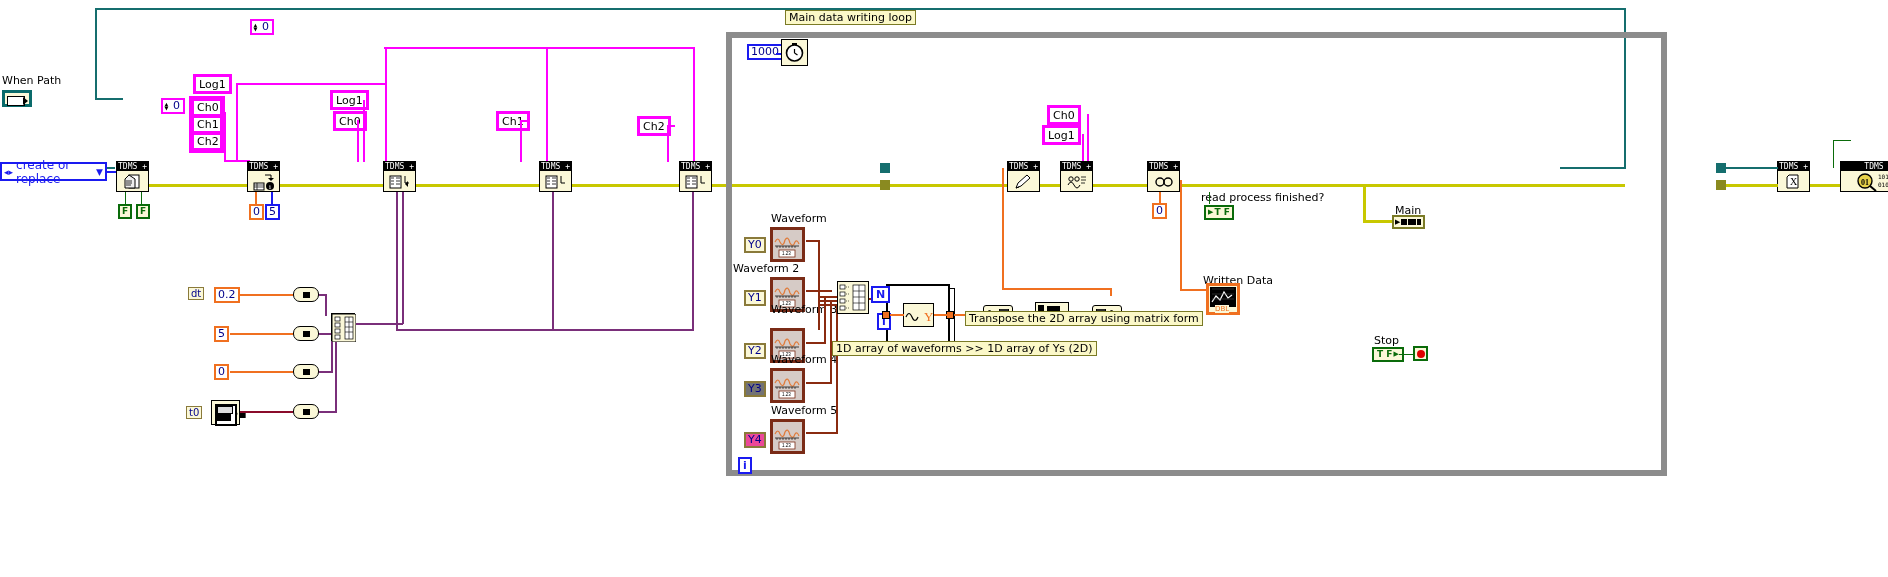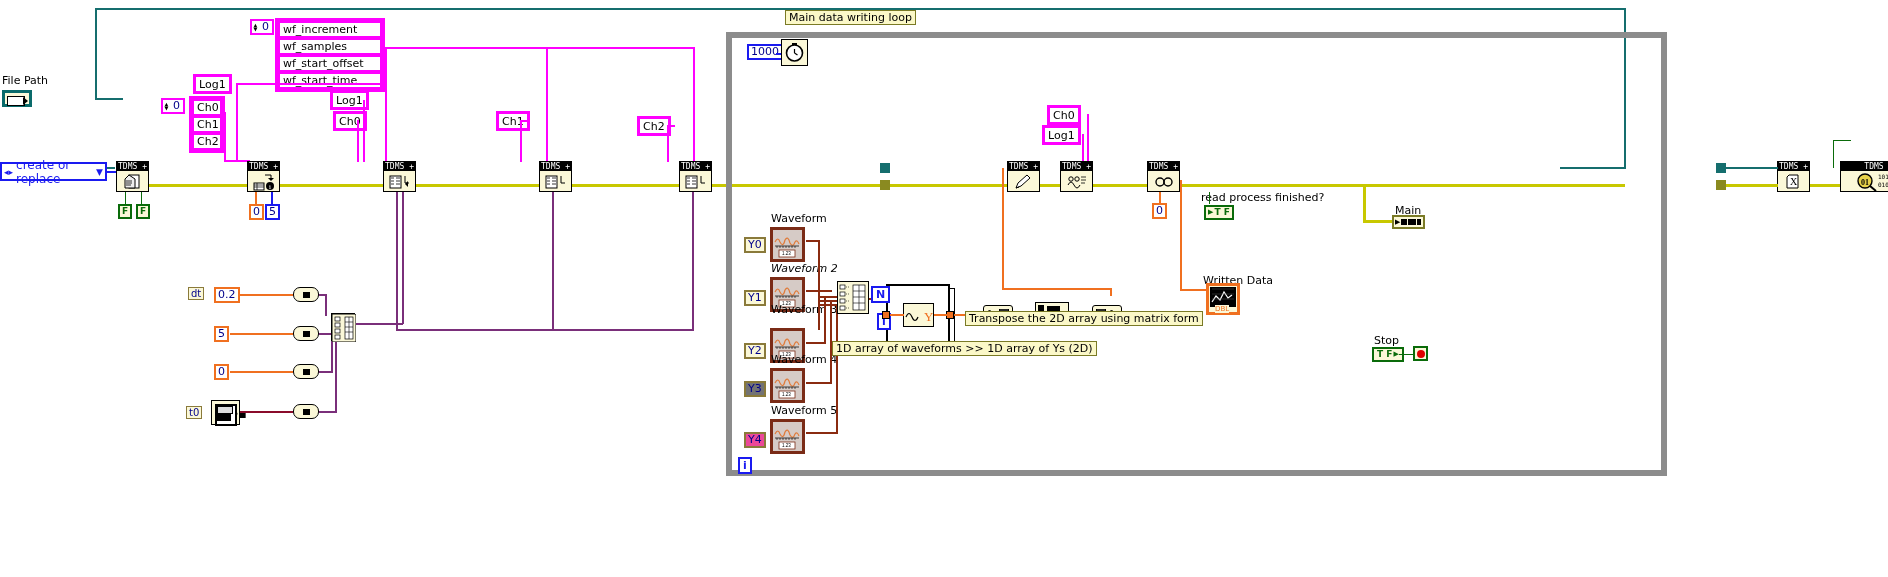--- a/index.html
+++ b/index.html
@@ -91,45 +91,39 @@
 
 <div id="canvas">
 
   <div class="wire wh w-teal abs" style="left:95px;top:8px;width:1530px;height:2px;"></div>
   <div class="wire wv w-teal abs" style="left:95px;top:8px;width:2px;height:92px;"></div>
   <div class="wire wh w-teal abs" style="left:95px;top:98px;width:28px;height:2px;"></div>
   <div class="wire wv w-teal abs" style="left:1624px;top:8px;width:2px;height:160px;"></div>
   <div class="wire wh w-teal abs" style="left:1560px;top:167px;width:66px;height:2px;"></div>
   <div class="wire wh w-teal abs" style="left:95px;top:167px;width:20px;height:2px;"></div>
 
-  <div class="label abs" style="left:2px;top:74px;">File Path</div>
+  <div class="label abs" style="left:2px;top:74px;">When Path</div>
   <div class="ctrl abs" style="left:2px;top:90px;width:30px;height:17px;">
     <div style="position:absolute;left:2px;top:3px;width:16px;height:8px;border:1px solid #000;background:#fff;"></div>
     <div style="position:absolute;left:18px;top:4px;width:0;height:0;border-left:5px solid #000;border-top:4px solid transparent;border-bottom:4px solid transparent;"></div>
   </div>
 
   <div class="enum abs" style="left:0px;top:162px;width:107px;height:19px;">
     <span style="font-size:9px;">◂▸</span>
     <span style="flex:1;">create or replace</span>
     <span style="font-size:9px;">▼</span>
   </div>
   <div class="wire wh w-blue abs" style="left:107px;top:171px;width:13px;height:2px;"></div>
 
   <div class="spin abs" style="left:250px;top:19px;height:16px;">
     <div class="arrows">
         <span>▲</span>
         <span>▼</span>
       </div>
     <div class="val">0</div>
-  </div>
-  <div class="strgrp abs" style="left:275px;top:18px;width:110px;">
-    <div class="row">wf_increment</div>
-    <div class="row">wf_samples</div>
-    <div class="row">wf_start_offset</div>
-    <div class="row">wf_start_time</div>
   </div>
 
   <div class="str abs" style="left:193px;top:74px;">Log1</div>
 
   <div class="spin abs" style="left:161px;top:98px;height:16px;">
     <div class="arrows">
         <span>▲</span>
         <span>▼</span>
       </div>
     <div class="val">0</div>
@@ -377,21 +371,21 @@
         <path d="M2 12 q3 -6 5 0 q3 6 5 -2 q3 -5 5 3 q3 5 5 -1 q2 -3 4 2" fill="none" stroke="#e07b3a" stroke-width="1.2"></path>
         <path d="M2 16 h24" stroke="#000" stroke-width="0.7"></path>
         <g stroke="#000" stroke-width="0.6">
           <path d="M4 16 v2 M7 16 v2 M10 16 v2 M13 16 v2 M16 16 v2 M19 16 v2 M22 16 v2"></path>
         </g>
         <rect x="6" y="20" width="16" height="7" fill="#fff" stroke="#7a2b16" stroke-width="0.8"></rect>
         <text x="9" y="25" font-size="4.5" fill="#000" font-family="sans-serif">1.23</text>
       </svg>
   </div>
 
-  <div class="label abs" style="left:771px;top:262px;font-style:italic;">Waveform 2</div>
+  <div class="label abs" style="left:733px;top:262px;">Waveform 2</div>
   <div class="num-blue abs" style="left:744px;top:290px;background:#fbf8d8;border-color:#8a7a3a;color:#00008b;">Y1</div>
   <div class="wf-ctrl abs" style="left:770px;top:277px;width:35px;height:35px;">
     <svg width="29" height="29" viewBox="0 0 29 29">
         <rect width="29" height="29" fill="#d6cbc6"></rect>
         <path d="M2 12 q3 -6 5 0 q3 6 5 -2 q3 -5 5 3 q3 5 5 -1 q2 -3 4 2" fill="none" stroke="#e07b3a" stroke-width="1.2"></path>
         <path d="M2 16 h24" stroke="#000" stroke-width="0.7"></path>
         <g stroke="#000" stroke-width="0.6">
           <path d="M4 16 v2 M7 16 v2 M10 16 v2 M13 16 v2 M16 16 v2 M19 16 v2 M22 16 v2"></path>
         </g>
         <rect x="6" y="20" width="16" height="7" fill="#fff" stroke="#7a2b16" stroke-width="0.8"></rect>

